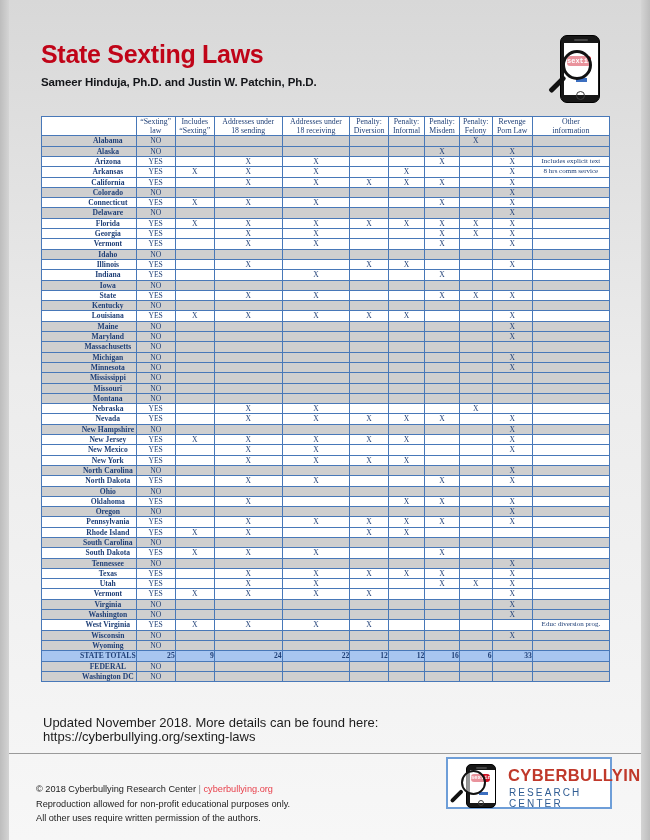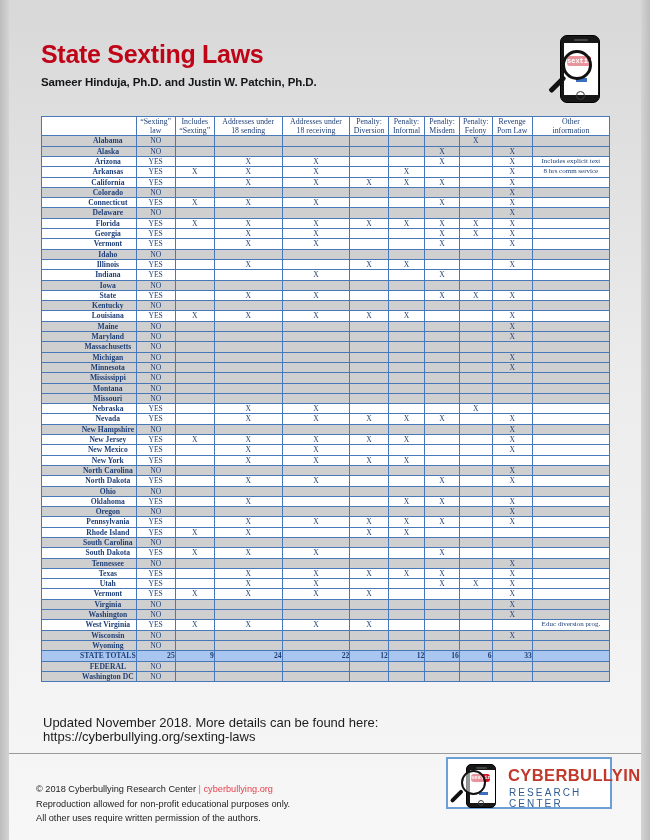--- a/index.html
+++ b/index.html
@@ -529,34 +529,34 @@
             <td></td>
             <td></td>
             <td></td>
             <td></td>
             <td></td>
             <td></td>
             <td></td>
             <td class="other"></td>
           </tr>
           <tr class="no-row">
+            <td class="state">Missouri</td>
+            <td>NO</td>
+            <td></td>
+            <td></td>
+            <td></td>
+            <td></td>
+            <td></td>
+            <td></td>
+            <td></td>
+            <td></td>
+            <td class="other"></td>
+          </tr>
+          <tr class="no-row">
             <td class="state">Montana</td>
-            <td>NO</td>
-            <td></td>
-            <td></td>
-            <td></td>
-            <td></td>
-            <td></td>
-            <td></td>
-            <td></td>
-            <td></td>
-            <td class="other"></td>
-          </tr>
-          <tr class="no-row">
-            <td class="state">Missouri</td>
             <td>NO</td>
             <td></td>
             <td></td>
             <td></td>
             <td></td>
             <td></td>
             <td></td>
             <td></td>
             <td></td>
             <td class="other"></td>

